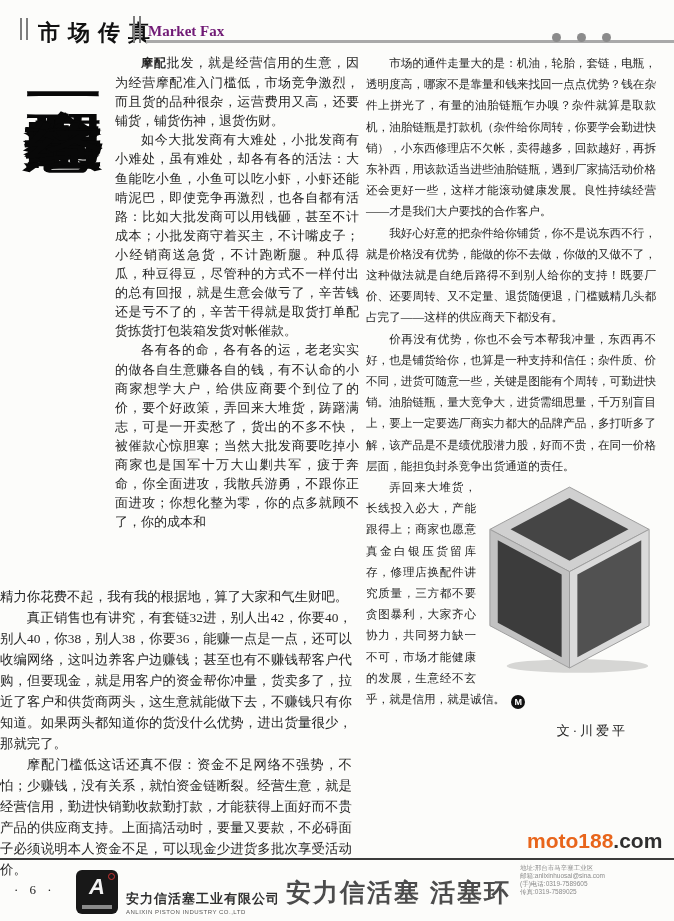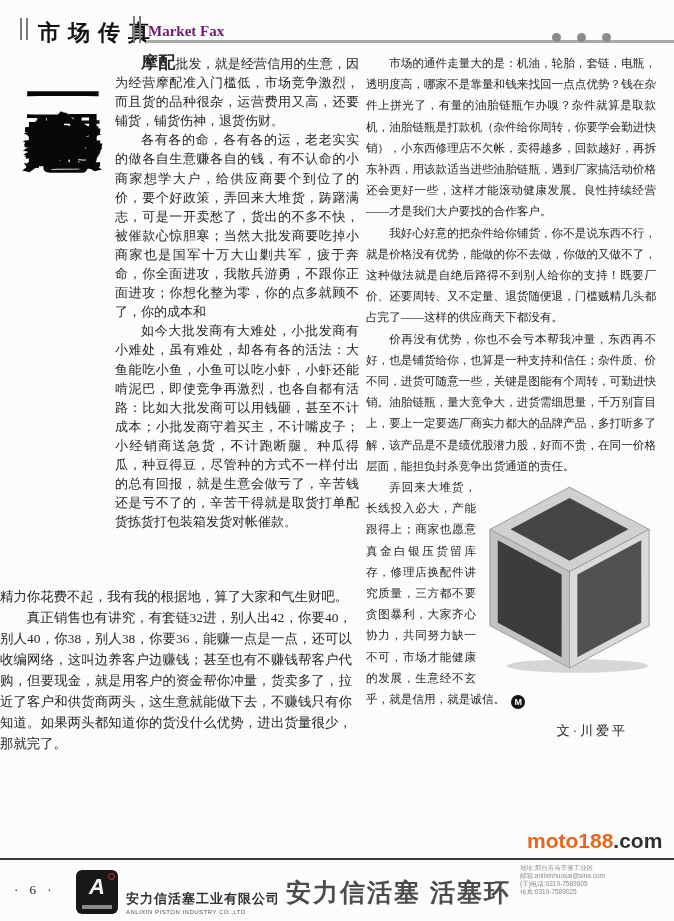--- a/index.html
+++ b/index.html
@@ -28,21 +28,21 @@
     transform:scaleX(1.72);transform-origin:left top;line-height:1;
     font-family:"Liberation Serif","DejaVu Serif",serif;
   }
   
   .col{position:absolute;text-align:justify;}
   .col p{margin:0;text-indent:2em;}
   .col p.noindent{text-indent:0;}
   .left-top{left:115px;top:53px;width:244px;font-size:13px;line-height:19.1px;}
   .left-bottom{left:0;top:586px;width:352px;font-size:13.4px;line-height:21px;}
   .right-col{left:366px;top:53px;width:290px;font-size:11.6px;line-height:21.2px;}
-  .lead-bold{font-weight:bold;font-size:17px;}
+  .lead-bold{font-weight:bold;font-size:12px;}
   .cube-float{float:right;width:172px;height:192px;margin:6px 0 2px 8px;}
   .byline{clear:right;text-align:right;padding-right:28px;font-size:13px;letter-spacing:3px;margin-top:10px;color:#222;}
   .endmark{
     display:inline-block;width:14px;height:14px;border-radius:50%;
     background:#111;color:#fff;font-size:9px;font-weight:bold;line-height:14px;
     text-align:center;vertical-align:-2px;margin-left:6px;
     font-family:"Liberation Sans","DejaVu Sans",sans-serif;text-indent:0;
   }
   
   .footer-rule{position:absolute;left:0;right:0;top:858px;height:2px;background:#3c3c3c;}
@@ -85,27 +85,28 @@
     <span class="header-line"></span>
     <span class="hdot d1"></span>
     <span class="hdot d2"></span>
     <span class="hdot d3"></span>
   </div>
 
   <div class="vtitle">一个摩配批发商的生意经</div>
 
   <div class="col left-top">
     <p><span class="lead-bold">摩配</span><span>批发，就是经营信用的生意，因为经营摩配准入门槛低，市场竞争激烈，而且货的品种很杂，运营费用又高，还要铺货，铺货伤神，退货伤财。</span></p>
+    <p>如今大批发商有大难处，小批发商有小难处，虽有难处，却各有各的活法：大鱼能吃小鱼，小鱼可以吃小虾，小虾还能啃泥巴，即使竞争再激烈，也各自都有活路：比如大批发商可以用钱砸，甚至不计成本；小批发商守着买主，不计嘴皮子；小经销商送急货，不计跑断腿。种瓜得瓜，种豆得豆，尽管种的方式不一样付出的总有回报，就是生意会做亏了，辛苦钱还是亏不了的，辛苦干得就是取货打单配货拣货打包装箱发货对帐催款。</p>
     <p>各有各的命，各有各的运，老老实实的做各自生意赚各自的钱，有不认命的小商家想学大户，给供应商要个到位了的价，要个好政策，弄回来大堆货，踌躇满志，可是一开卖愁了，货出的不多不快，被催款心惊胆寒；当然大批发商要吃掉小商家也是国军十万大山剿共军，疲于奔命，你全面进攻，我散兵游勇，不跟你正面进攻；你想化整为零，你的点多就顾不了，你的成本和</p>
-    <p>如今大批发商有大难处，小批发商有小难处，虽有难处，却各有各的活法：大鱼能吃小鱼，小鱼可以吃小虾，小虾还能啃泥巴，即使竞争再激烈，也各自都有活路：比如大批发商可以用钱砸，甚至不计成本；小批发商守着买主，不计嘴皮子；小经销商送急货，不计跑断腿。种瓜得瓜，种豆得豆，尽管种的方式不一样付出的总有回报，就是生意会做亏了，辛苦钱还是亏不了的，辛苦干得就是取货打单配货拣货打包装箱发货对帐催款。</p>
   </div>
 
   <div class="col left-bottom">
     <p class="noindent">精力你花费不起，我有我的根据地，算了大家和气生财吧。</p>
     <p>真正销售也有讲究，有套链32进，别人出42，你要40，别人40，你38，别人38，你要36，能赚一点是一点，还可以收编网络，这叫边养客户边赚钱；甚至也有不赚钱帮客户代购，但要现金，就是用客户的资金帮你冲量，货卖多了，拉近了客户和供货商两头，这生意就能做下去，不赚钱只有你知道。如果两头都知道你的货没什么优势，进出货量很少，那就完了。</p>
+    <p>摩配门槛低这话还真不假：资金不足网络不强势，不怕；少赚钱，没有关系，就怕资金链断裂。经营生意，就是经营信用，勤进快销勤收款勤打款，才能获得上面好而不贵产品的供应商支持。上面搞活动时，要量又要款，不必碍面子必须说明本人资金不足，可以现金少进货多批次享受活动价。</p>
   </div>
 
   <div class="col right-col">
     <p>市场的通件走量大的是：机油，轮胎，套链，电瓶，透明度高，哪家不是靠量和钱来找回一点点优势？钱在杂件上拼光了，有量的油胎链瓶乍办嗅？杂件就算是取款机，油胎链瓶是打款机（杂件给你周转，你要学会勤进快销），小东西修理店不欠帐，卖得越多，回款越好，再拆东补西，用该款适当进些油胎链瓶，遇到厂家搞活动价格还会更好一些，这样才能滚动健康发展。良性持续经营——才是我们大户要找的合作客户。</p>
     <p>我好心好意的把杂件给你铺货，你不是说东西不行，就是价格没有优势，能做的你不去做，你做的又做不了，这种做法就是自绝后路得不到别人给你的支持！既要厂价、还要周转、又不定量、退货随便退，门槛贼精几头都占完了——这样的供应商天下都没有。</p>
     <p>价再没有优势，你也不会亏本帮我冲量，东西再不好，也是铺货给你，也算是一种支持和信任；杂件质、价不同，进货可随意一些，关键是图能有个周转，可勤进快销。油胎链瓶，量大竞争大，进货需细思量，千万别盲目上，要上一定要选厂商实力都大的品牌产品，多打听多了解，该产品是不是绩优股潜力股，好而不贵，在同一价格层面，能担负封杀竞争出货通道的责任。</p>
 
     <div class="cube-float">
       <svg width="172" height="192" viewBox="0 0 175 195">
         <ellipse cx="95" cy="186" rx="72" ry="7" fill="rgba(0,0,0,0.15)"></ellipse>

